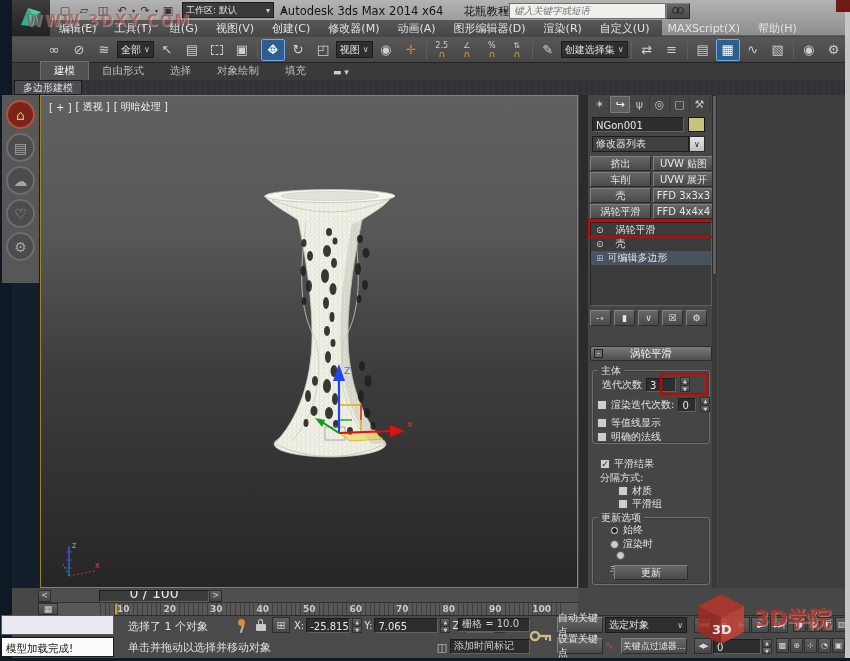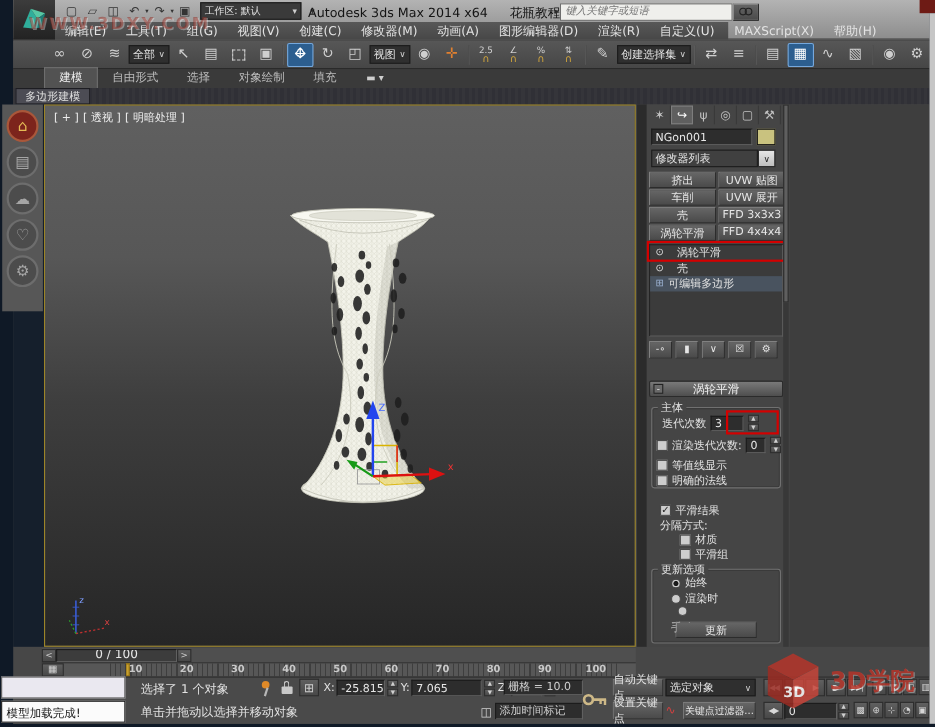--- a/index.html
+++ b/index.html
@@ -402,21 +402,21 @@
 
     <div class="abs" style="left:124px;top:0;width:5px;height:493px;background:#383838;">
       <div style="width:5px;height:180px;background:#5f5f5f;border:1px solid #2a2a2a;"></div>
     </div>
   </div>
 
   <div class="abs" style="left:718px;top:95px;width:127px;height:493px;background:#3e3e3e;"></div>
 
   <div class="abs" style="left:38px;top:589px;width:540px;height:13px;background:#4f4f4f;display:flex;align-items:center;">
     <span class="navbtn" style="height:12px;">&lt;</span>
-    <div class="fld" style="width:110px;height:12px;justify-content:center;font-size:11px;background:#3c3c3c;">
+    <div class="fld" style="width:110px;height:12px;justify-content:center;font-size:14px;background:#3c3c3c;margin-left:48px;">
       <span>0 / 100</span>
     </div>
     <span class="navbtn" style="height:12px;">&gt;</span>
   </div>
   <div class="abs" style="left:38px;top:602px;width:540px;height:13px;background:#575757;border-top:1px solid #333;">
     <span class="navbtn abs" style="left:0;top:0;width:20px;height:12px;font-size:9px;">▦</span>
     <div class="abs" style="left:76px;top:0;width:4px;height:12px;background:#c8a030;border:1px solid #8a6a10;"></div>
     <div class="abs" style="left:62px;top:0;width:465px;height:12px;background:repeating-linear-gradient(90deg,#3e3e3e 0 1px,transparent 1px 4.65px);display:flex;align-items:center;font-weight:bold;">
       <span class="tick">10</span>
       <span class="tick">20</span>

